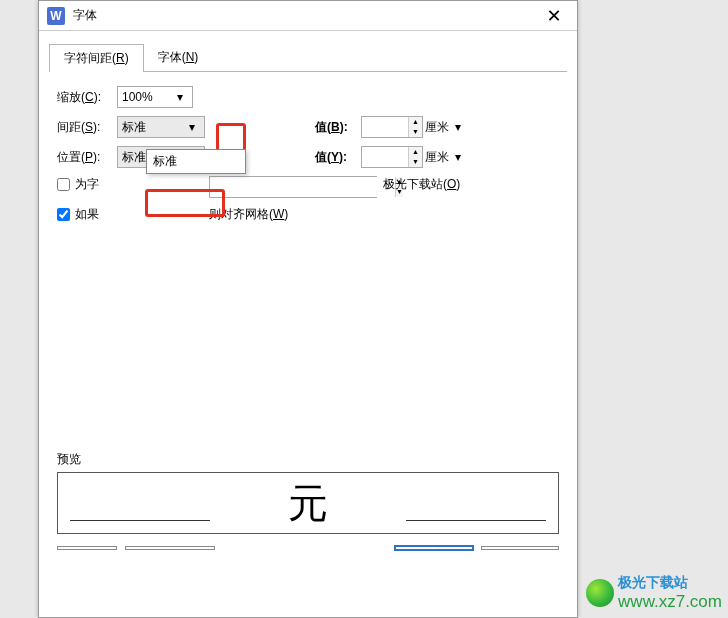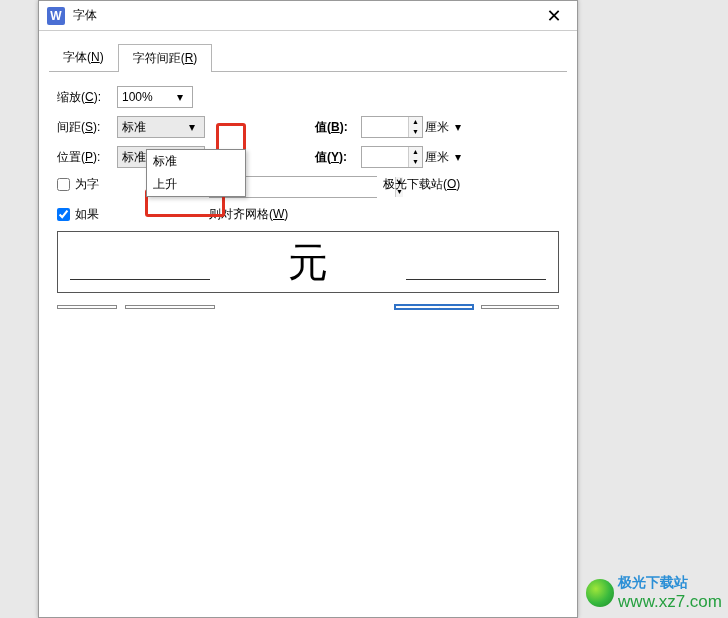--- a/index.html
+++ b/index.html
@@ -253,25 +253,25 @@
 <div class="outer">
   <div class="titlebar">
     <div class="app-icon">W</div>
     <div class="title">字体</div>
     <div class="close-btn">✕</div>
   </div>
 
   <div class="content" style="position:relative;">
 
     <div class="tabs">
+      <div class="tab active">
+        <span>字符间距(</span><span class="underline-key">R</span><span>)</span>
+      </div>
       <div class="tab">
         <span>字体(</span><span class="underline-key">N</span><span>)</span>
-      </div>
-      <div class="tab active">
-        <span>字符间距(</span><span class="underline-key">R</span><span>)</span>
       </div>
     </div>
 
     <div class="row">
       <span class="lbl">
         <span>缩放(</span><span class="underline-key">C</span><span>):</span>
       </span>
       <div class="combo" style="width:76px;">
         <span>100%</span>
         <span class="dd-arrow">▾</span>
@@ -348,26 +348,26 @@
       <input type="checkbox" checked="" style="">
       <span>如果</span>
       <span style="width:110px;display:inline-block;"></span>
       <span>
         <span>则对齐网格(</span><span class="underline-key">W</span><span>)</span>
       </span>
     </div>
 
     <div class="dropdown-list">
       <div>标准</div>
-      <div>上升</div>
     </div>
 
     <div class="red-box rb1"></div>
     <div class="red-box rb2"></div>
 
+    <div class="preview-lbl">预览</div>
     <div class="pv-box">
       <div class="pv-line l"></div>
       <span class="pv-char">元</span>
       <div class="pv-line r"></div>
     </div>
 
     <div class="buttons">
       <button class="btn" style="height:4px;min-width:60px;padding:0;">默认</button>
       <button class="btn" style="height:4px;min-width:90px;padding:0;">文本效果</button>
       <span class="sp"></span>

